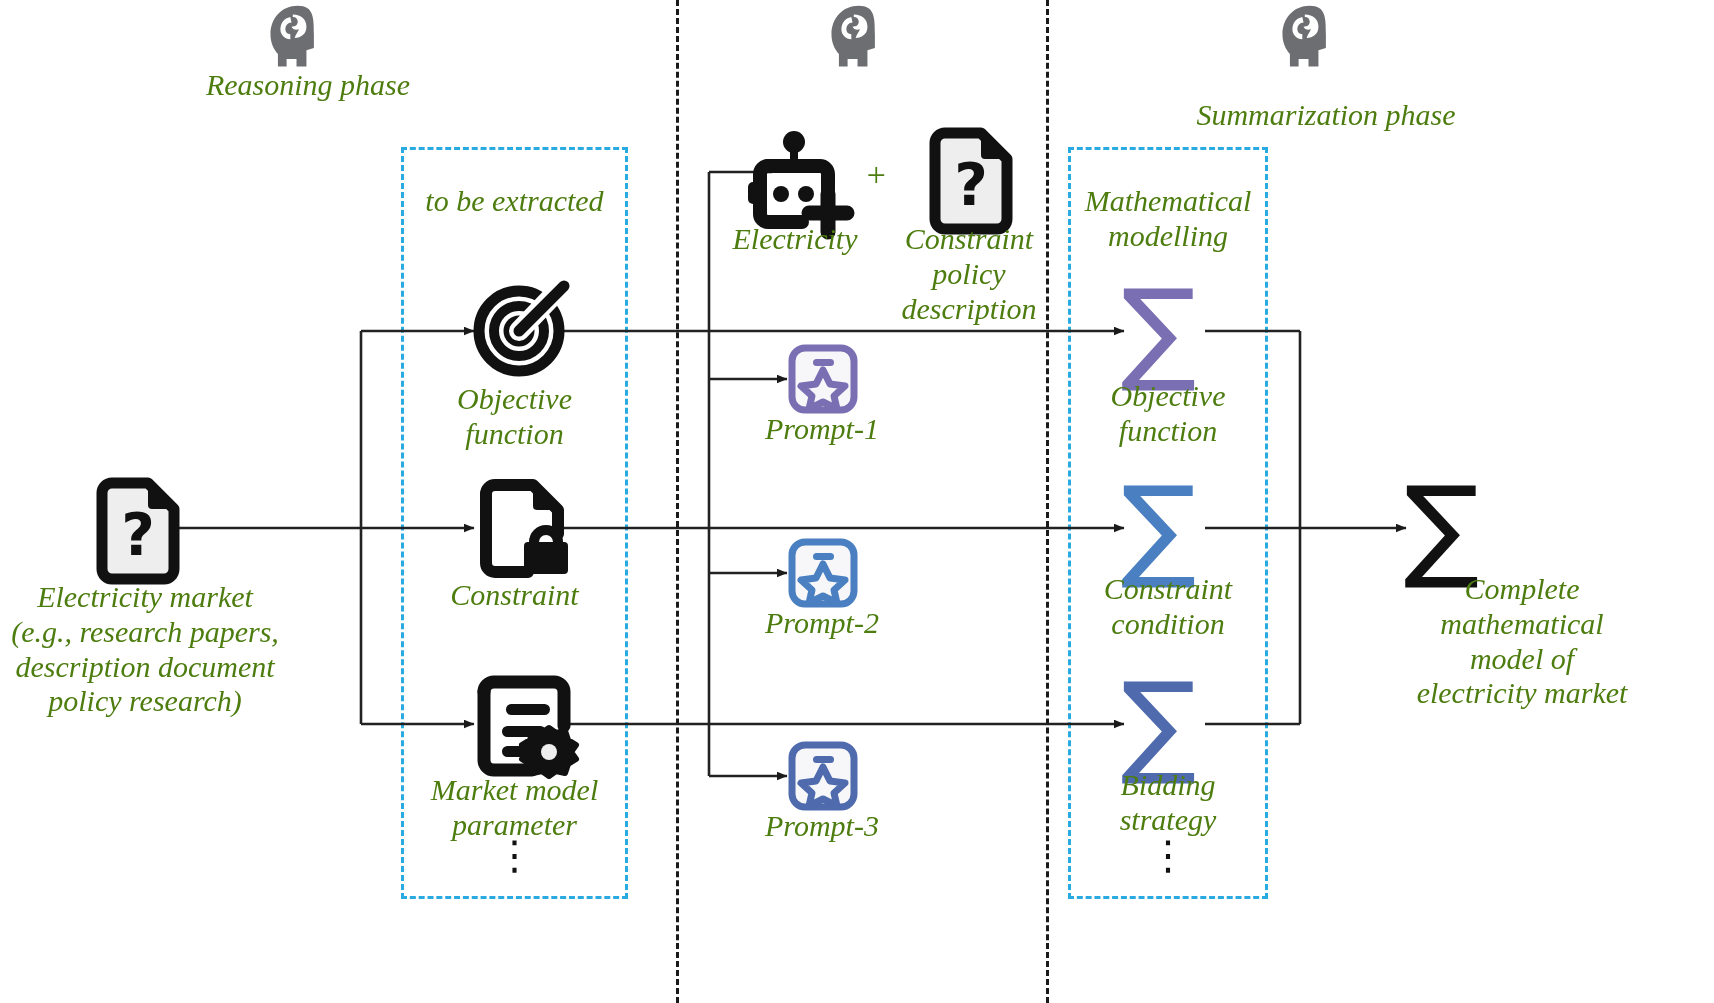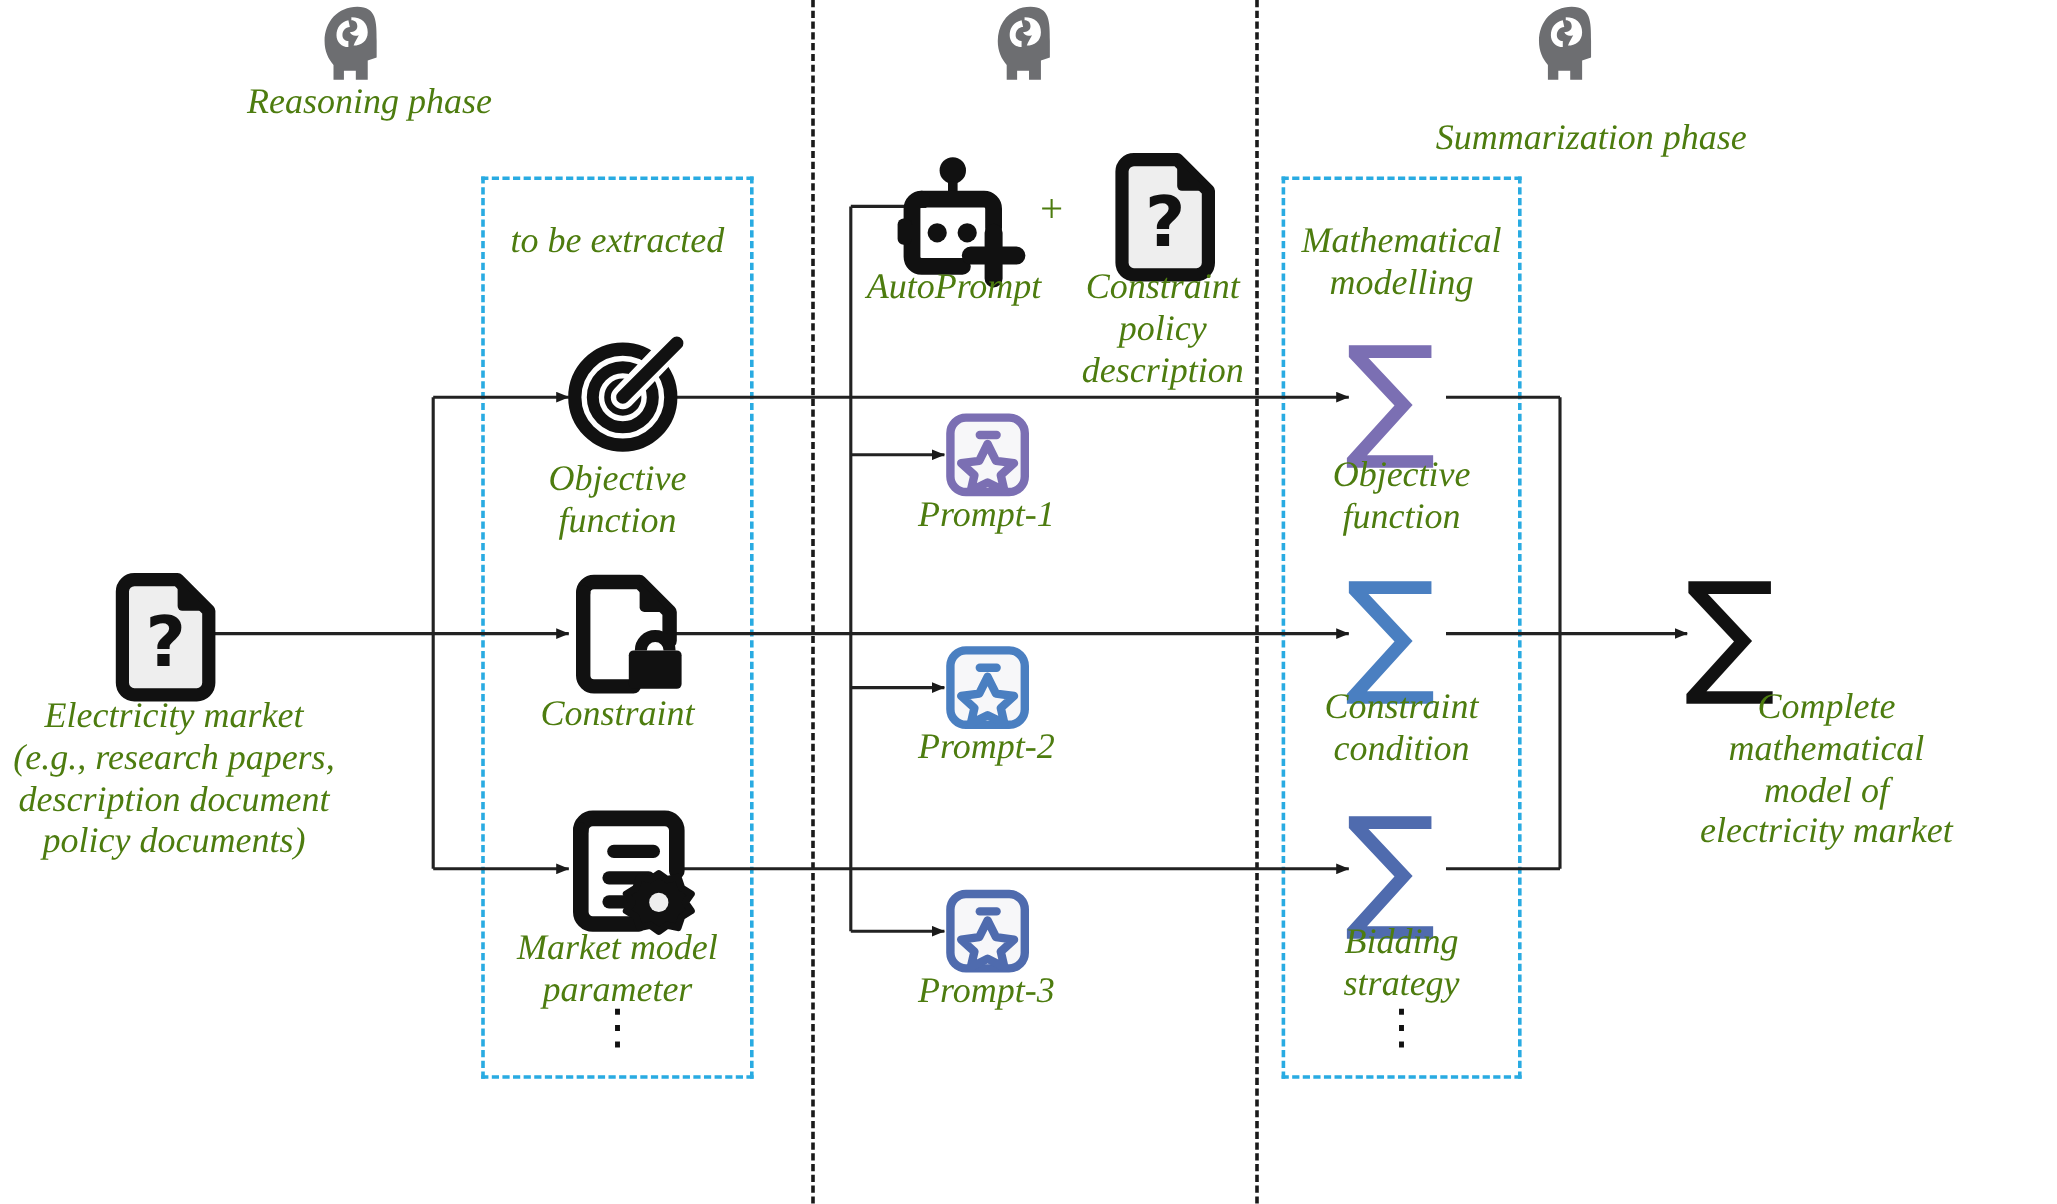--- a/index.html
+++ b/index.html
@@ -158,21 +158,21 @@
     </g>
   </svg>
 
   <div class="txt phase-title" style="left:158px;top:68px;width:300px;">Reasoning phase</div>
   <div class="txt phase-title" style="left:1166px;top:68px;width:320px;margin-top:30px;">Summarization phase</div>
 
   <div class="txt big-label" style="left:0px;top:580px;width:290px;">
     <div>Electricity market</div>
     <div>(e.g., research papers,</div>
     <div>description document</div>
-    <div>policy documents)</div>
+    <div>policy research)</div>
   </div>
 
   <div class="txt box-title" style="left:401px;top:184px;width:227px;">
     <div>to be extracted</div>
   </div>
 
   <div class="txt node-label" style="left:401px;top:382px;width:227px;">
     <div>Objective</div>
     <div>function</div>
   </div>
@@ -181,21 +181,21 @@
     <div>Constraint</div>
   </div>
 
   <div class="txt node-label" style="left:401px;top:773px;width:227px;">
     <div>Market model</div>
     <div>parameter</div>
   </div>
 
   <div class="ell" style="left:401px;top:846px;width:227px;">⋮</div>
 
-  <div class="txt node-label" style="left:700px;top:222px;width:190px;">AutoPrompt</div>
+  <div class="txt node-label" style="left:700px;top:222px;width:190px;">Electricity</div>
 
   <div class="txt plus" style="left:856px;top:155px;width:40px;">+</div>
 
   <div class="txt node-label" style="left:885px;top:222px;width:168px;">
     <div>Constraint</div>
     <div>policy</div>
     <div>description</div>
   </div>
 
   <div class="txt node-label" style="left:727px;top:412px;width:190px;">Prompt-1</div>

